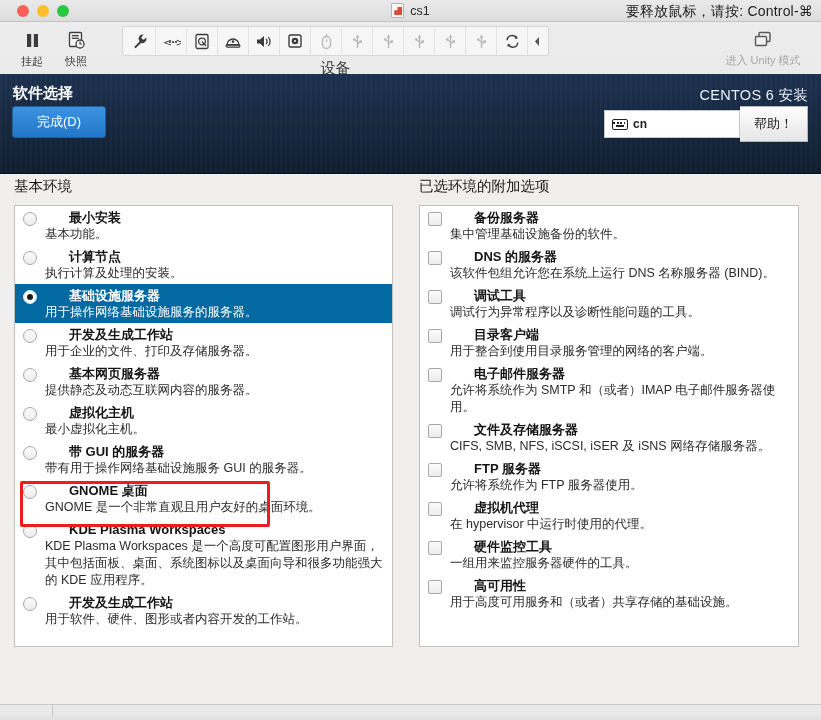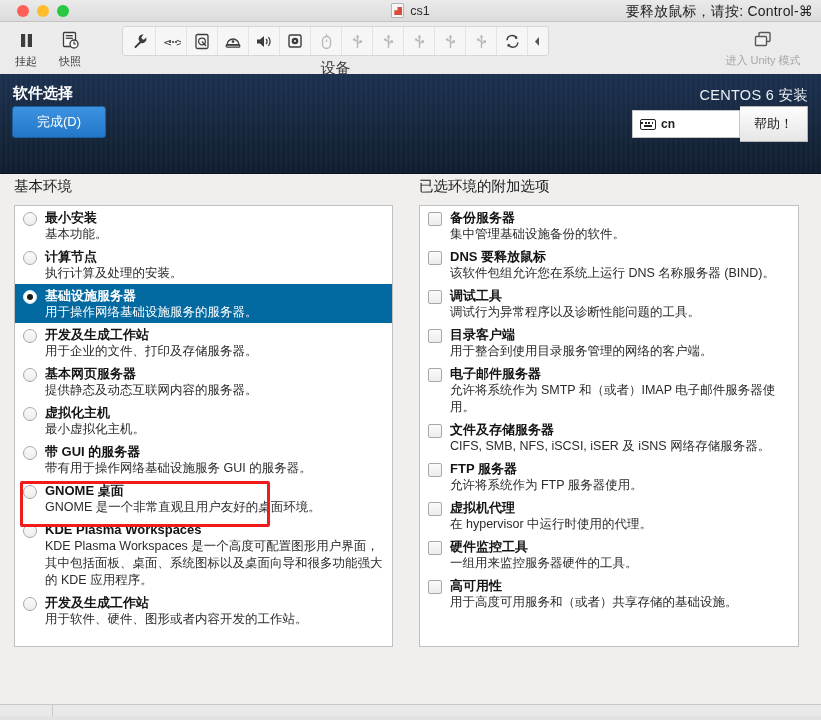--- a/index.html
+++ b/index.html
@@ -71,21 +71,21 @@
     padding-top: 2px;
     cursor: default;
   }
   .tb-ico {
     width: 26px; height: 24px;
     display: flex; align-items: center; justify-content: center;
     color: #3c3c3c;
   }
   .tb-lbl { font-size: 11px; color: #3a3a3a; margin-top: 2px; }
 
-  #left-buttons { padding-left: 4px; display: flex; }
+  #left-buttons { padding-left: 10px; display: flex; }
 
   #device-strip-wrap {
     position: absolute; left: 122px; top: 4px;
     display: flex; flex-direction: column; align-items: center;
   }
   #device-strip {
     display: flex; align-items: center;
     background: #f6f6f6;
     border: 1px solid #d6d6d6;
     border-radius: 3px;
@@ -147,21 +147,21 @@
     position: absolute; right: 13px; top: 12px;
     font-size: 14.5px; color: #e9eef3; letter-spacing: .3px;
   }
   #kb-row {
     position: absolute; right: 13px; top: 36px;
     display: flex; align-items: stretch;
   }
   #layout-indicator {
     background: #ffffff;
     border: 1px solid #c6c6c6;
-    width: 108px; height: 28px;
+    width: 136px; height: 28px;
     display: flex; align-items: center; gap: 5px;
     padding-left: 7px;
     font-size: 12px; color: #1c1c1c; font-weight: bold;
   }
   #kb-glyph {
     width: 16px; height: 11px;
     border: 1.3px solid #222; border-radius: 2px;
     background:
       repeating-linear-gradient(90deg, #222 0 1.4px, transparent 1.4px 3.2px);
     background-position: 1px 2px;
@@ -236,20 +236,21 @@
     width: 14px; height: 14px; border-radius: 2px;
     border: 1px solid #a8a8a8;
     background: linear-gradient(#fbfbfb, #ececec);
     display: block;
   }
 
   .opt-text { flex: 1 1 auto; min-width: 0; }
   .opt-name {
     font-size: 13px; font-weight: bold; color: #141414;
     line-height: 17px;
+    margin-left: 24px;
   }
   .opt-desc {
     font-size: 12.5px; color: #2b2b2b;
     line-height: 17px;
   }
 
   .opt.sel { background: #0369a1; }
   .opt.sel .opt-name, .opt.sel .opt-desc { color: #ffffff; }
 
   
@@ -568,21 +569,21 @@
               <div class="opt-text">
                 <div class="opt-name">备份服务器</div>
                 <div class="opt-desc">集中管理基础设施备份的软件。</div>
               </div>
             </div>
             <div class="opt">
               <div class="opt-ctl">
                 <span class="checkbox"></span>
               </div>
               <div class="opt-text">
-                <div class="opt-name">DNS 要释放鼠标</div>
+                <div class="opt-name">DNS 的服务器</div>
                 <div class="opt-desc">该软件包组允许您在系统上运行 DNS 名称服务器 (BIND)。</div>
               </div>
             </div>
             <div class="opt">
               <div class="opt-ctl">
                 <span class="checkbox"></span>
               </div>
               <div class="opt-text">
                 <div class="opt-name">调试工具</div>
                 <div class="opt-desc">调试行为异常程序以及诊断性能问题的工具。</div>

